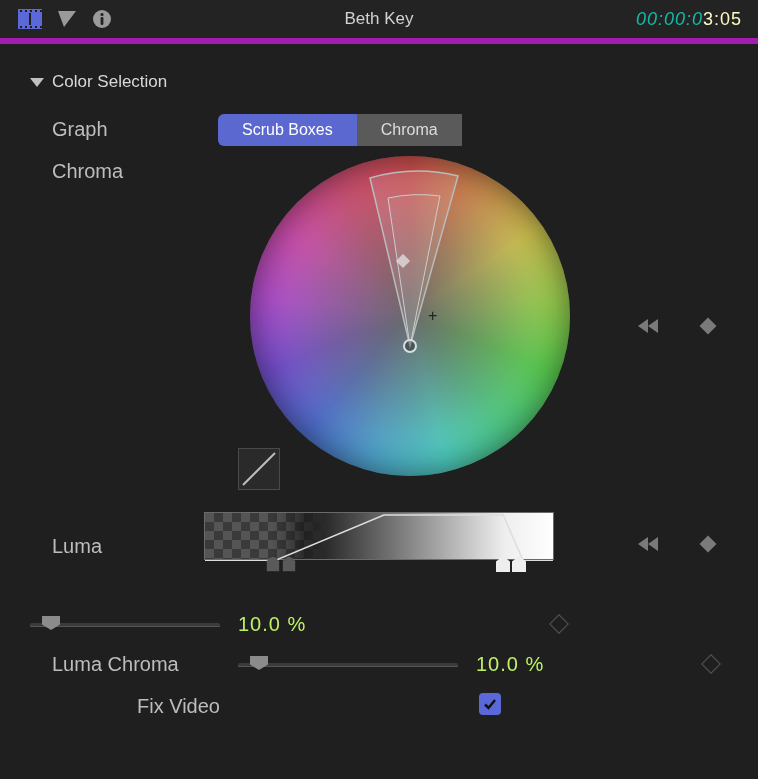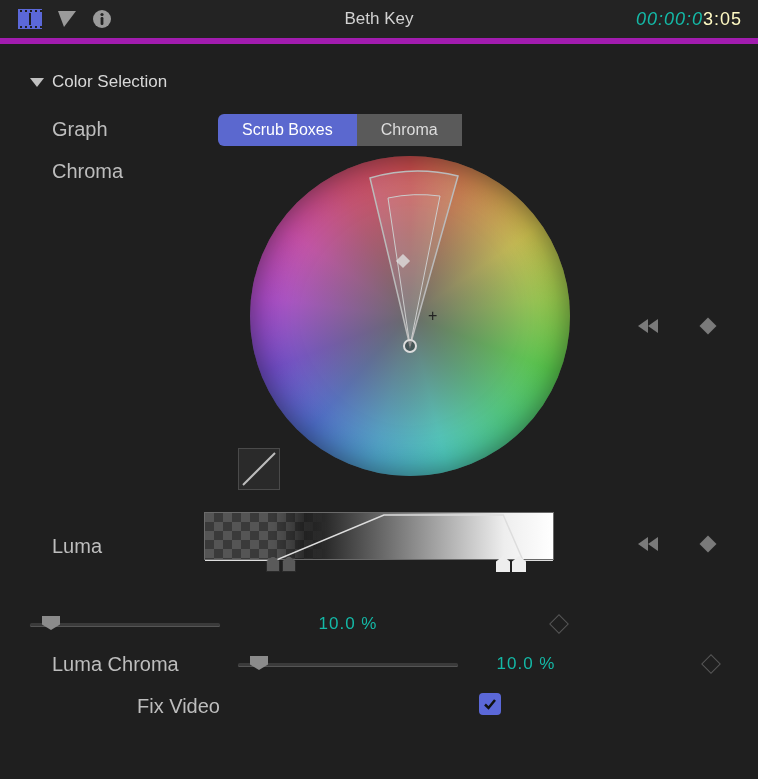--- a/index.html
+++ b/index.html
@@ -231,21 +231,21 @@
     border-radius:2px;
     box-shadow: 0 1px 0 #555;
   }
   .slider-thumb {
     position:absolute;
     top:2px;
     width:18px;height:14px;
     background:#8b8b8b;
     clip-path: polygon(0 0,100% 0,100% 60%,50% 100%,0 60%);
   }
-  .value-cell { color:#14b8a6; font-size:17px; text-align:center; letter-spacing:1px;}
+  .value-cell { color:#bef264; font-size:20px; text-align:left; letter-spacing:1px;}
   .kf-cell { display:flex; justify-content:flex-end; padding-right:10px;}
   .kf-outline { width:14px;height:14px; transform: rotate(45deg); border:1px solid #565656;}
   
   .fixrow {
     display:grid;
     grid-template-columns: 190px 220px 100px 1fr;
     align-items:center;
     height:40px;
     text-align:right;
   }

